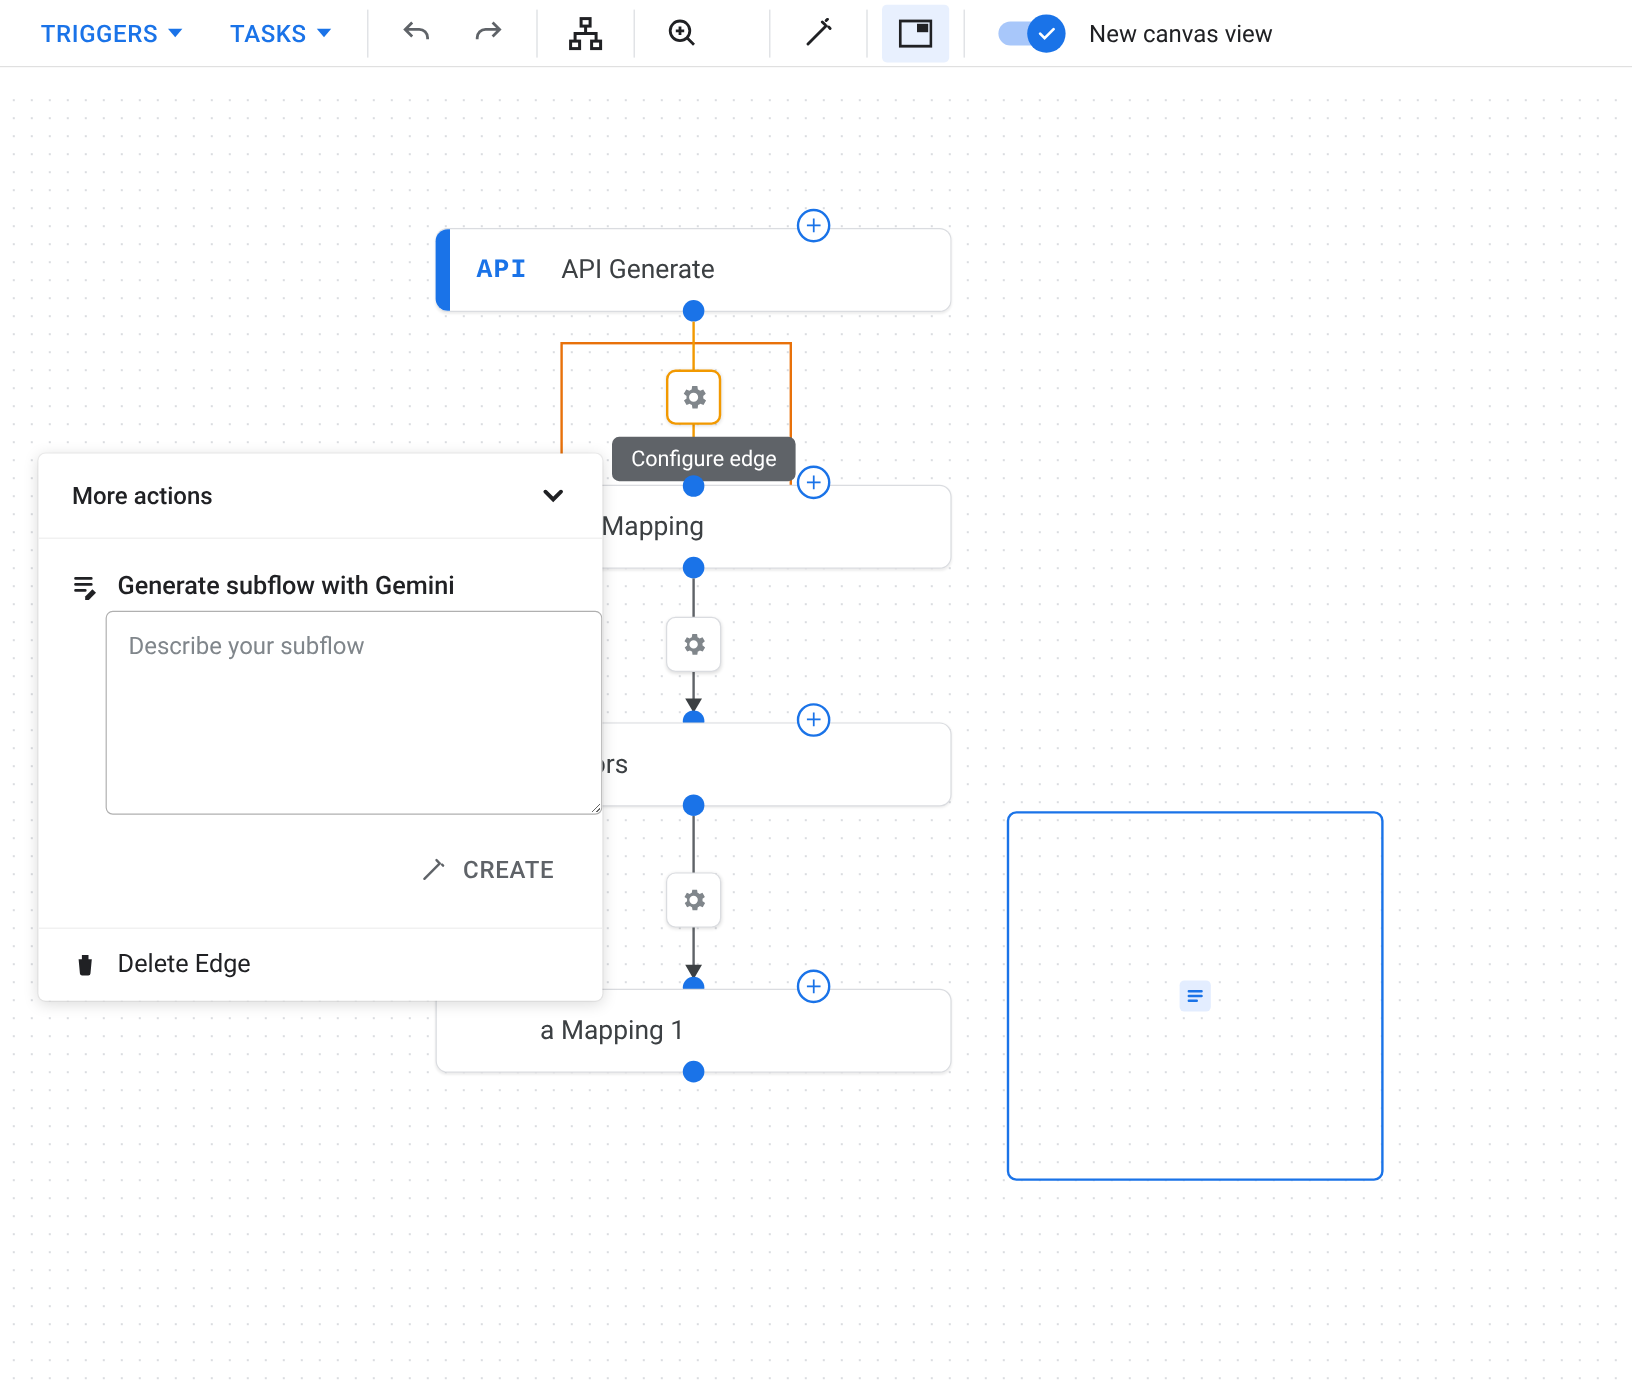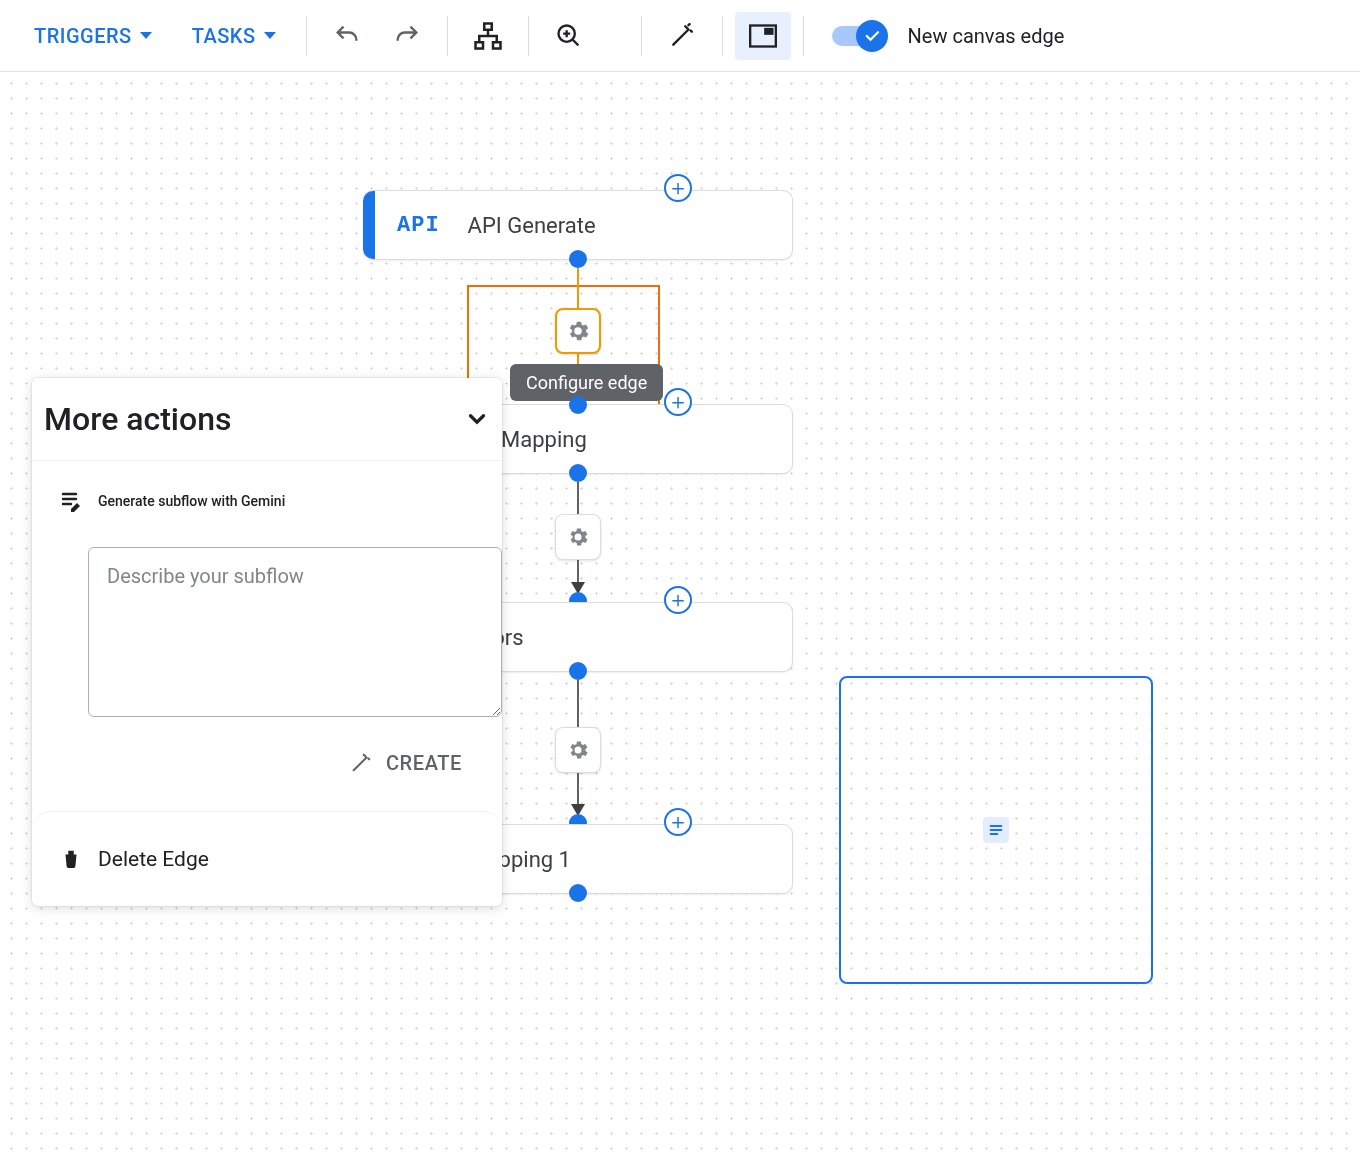--- a/index.html
+++ b/index.html
@@ -19,21 +19,21 @@
     color: #202124;
     background: #fff;
     width: 1360px;
     height: 1160px;
     overflow: hidden;
     position: relative;
   }
 
   
   .toolbar {
-    height: 72px;
+    height: 56px;
     display: flex;
     align-items: center;
     padding: 0 16px;
     border-bottom: 1px solid #e0e0e0;
     gap: 4px;
     position: relative;
     z-index: 5;
   }
   .tb-btn {
     display: inline-flex;
@@ -217,27 +217,27 @@
     top: 378px;
     width: 470px;
     background:#fff;
     box-shadow: 0 2px 12px rgba(0,0,0,.15), 0 0 0 1px rgba(0,0,0,.05);
     border-radius: 6px;
     z-index: 20;
     overflow:hidden;
   }
   .panel-header {
     display:flex; align-items:center; justify-content:space-between;
-    padding: 22px 12px;
-    font-size: 32px; font-weight: 500;
+    padding: 22px 28px;
+    font-size: 20px; font-weight: 500;
     cursor:pointer;
     border-bottom: 1px solid #eee;
   }
   .panel-body { padding: 28px; }
-  .gemini-row { display:flex; align-items:center; gap: 14px; font-size: 14px; font-weight: 500; margin-bottom: 34px; }
+  .gemini-row { display:flex; align-items:center; gap: 14px; font-size: 21px; font-weight: 500; margin-bottom: 8px; }
   .gemini-desc { font-size: 20px; color:#3c4043; line-height: 1.6; margin-bottom: 22px; }
   textarea.subflow {
     width: 100%; height: 170px;
     resize: both;
     border: 1px solid #b0b0b0;
     border-radius: 6px;
     padding: 16px 18px;
     font-size: 20px;
     font-family: inherit;
     color:#3c4043;
@@ -249,25 +249,24 @@
     display:inline-flex; align-items:center; gap:14px;
     color: var(--grey-500);
     font-size: 20px; font-weight: 500; letter-spacing:.6px;
     cursor:pointer;
     padding: 8px 12px;
     border-radius:4px;
     justify-content:space-between;
   }
   .panel-footer {
     border-top: 1px solid #eee;
-    padding: 35px 28px;
+    padding: 18px 28px;
     display:flex; align-items:center; gap: 16px;
     font-size: 21px;
     cursor:pointer;
-    border-radius:19px;
   }
 
   
   .map-icon {
     position:relative; width: 36px; height: 24px;
   }
   .map-icon::before, .map-icon::after {
     content:""; position:absolute; top:50%;
     width: 16px; height: 3px; background: var(--blue);
   }
@@ -344,21 +343,21 @@
   </div>
   <span class="tb-sep"></span>
 
   <div class="toggle">
     <div class="knob">
       <svg width="18" height="18" viewBox="0 0 24 24">
           <path d="M5 12l5 5L20 7" fill="none" stroke="#fff" stroke-width="3" stroke-linecap="round"></path>
         </svg>
     </div>
   </div>
-  <span class="toggle-label">New canvas edge</span>
+  <span class="toggle-label">New canvas view</span>
 </div>
 
 <div class="canvas">
 
   <div class="node trigger" style="left:363px; top:118px">
     <span class="api-label">API</span>
     <span>API Generate</span>
     <div class="port bottom"></div>
   </div>
 

